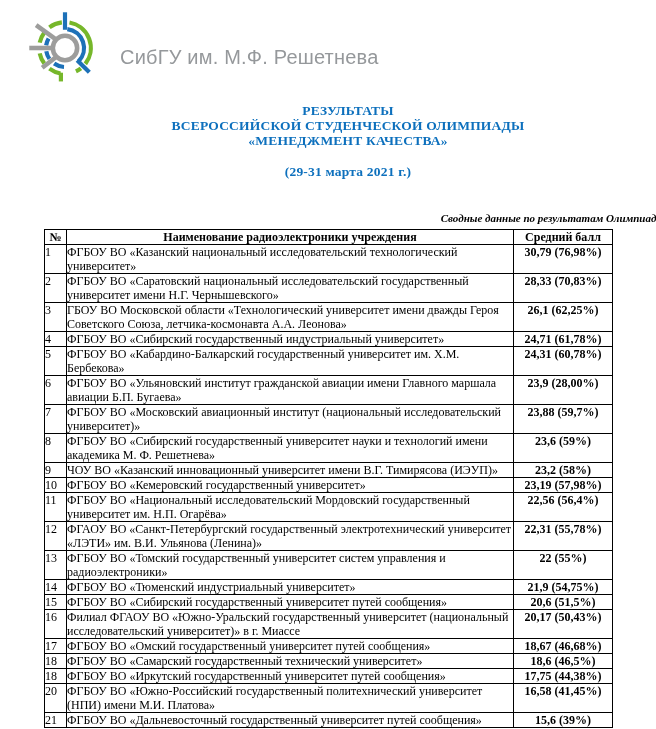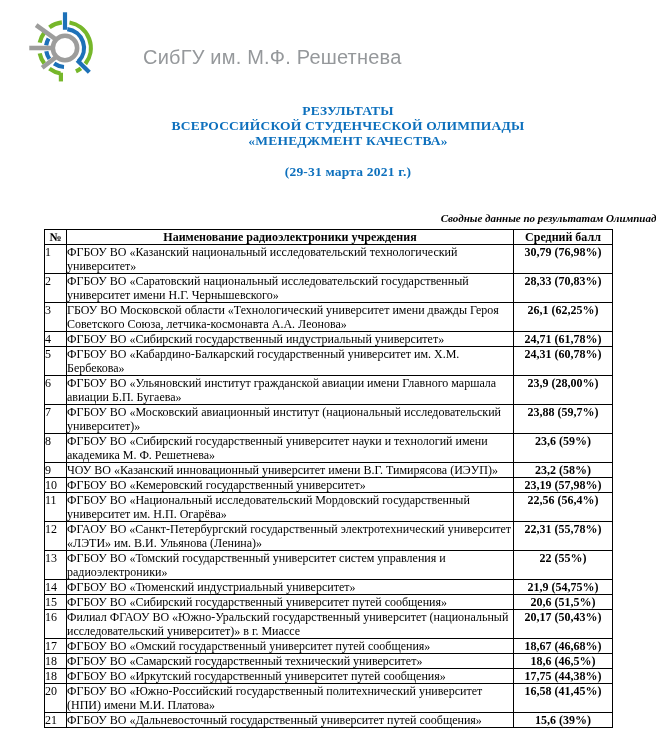--- a/index.html
+++ b/index.html
@@ -3,21 +3,21 @@
 <meta charset="utf-8">
 <style>
   html, body { margin: 0; padding: 0; background: #ffffff; }
   body {
     width: 656px; height: 729px; position: relative; overflow: hidden;
     font-family: "Liberation Serif", serif; color: #000;
   }
   .page { position: absolute; inset: 0; }
 
   
-  .logo-row { position: absolute; left: 27px; top: 8px; display: flex; align-items: center; gap: 23px; }
+  .logo-row { position: absolute; left: 27px; top: 8px; display: flex; align-items: center; }
   .logo-svg { width: 76px; height: 80px; display: block; }
   .org-name {
     font-family: "Liberation Sans", sans-serif;
     font-size: 20px; font-weight: 500; color: #95989b;
     letter-spacing: 0.2px; margin-left: 17px; margin-top: 18px;
     white-space: nowrap;
   }
 
   
   .title-block {

